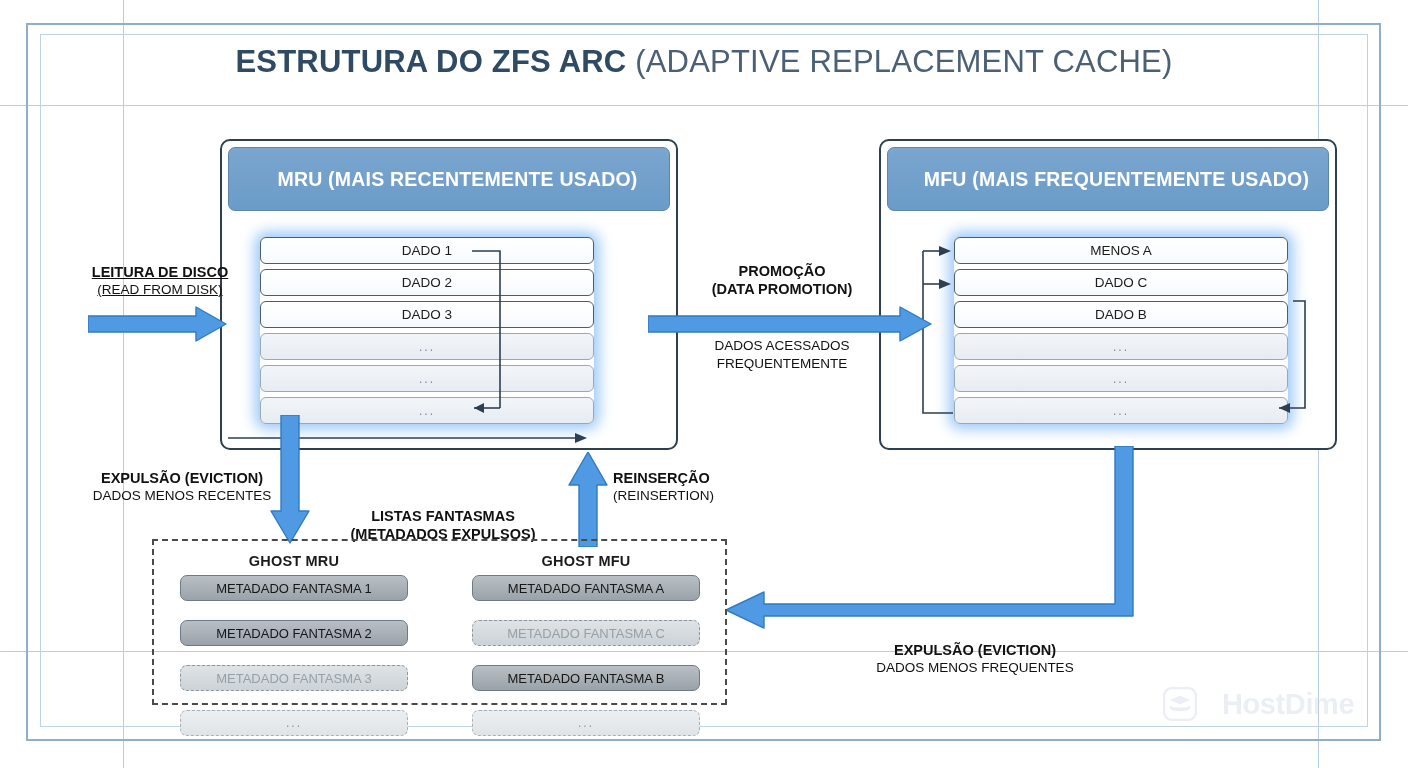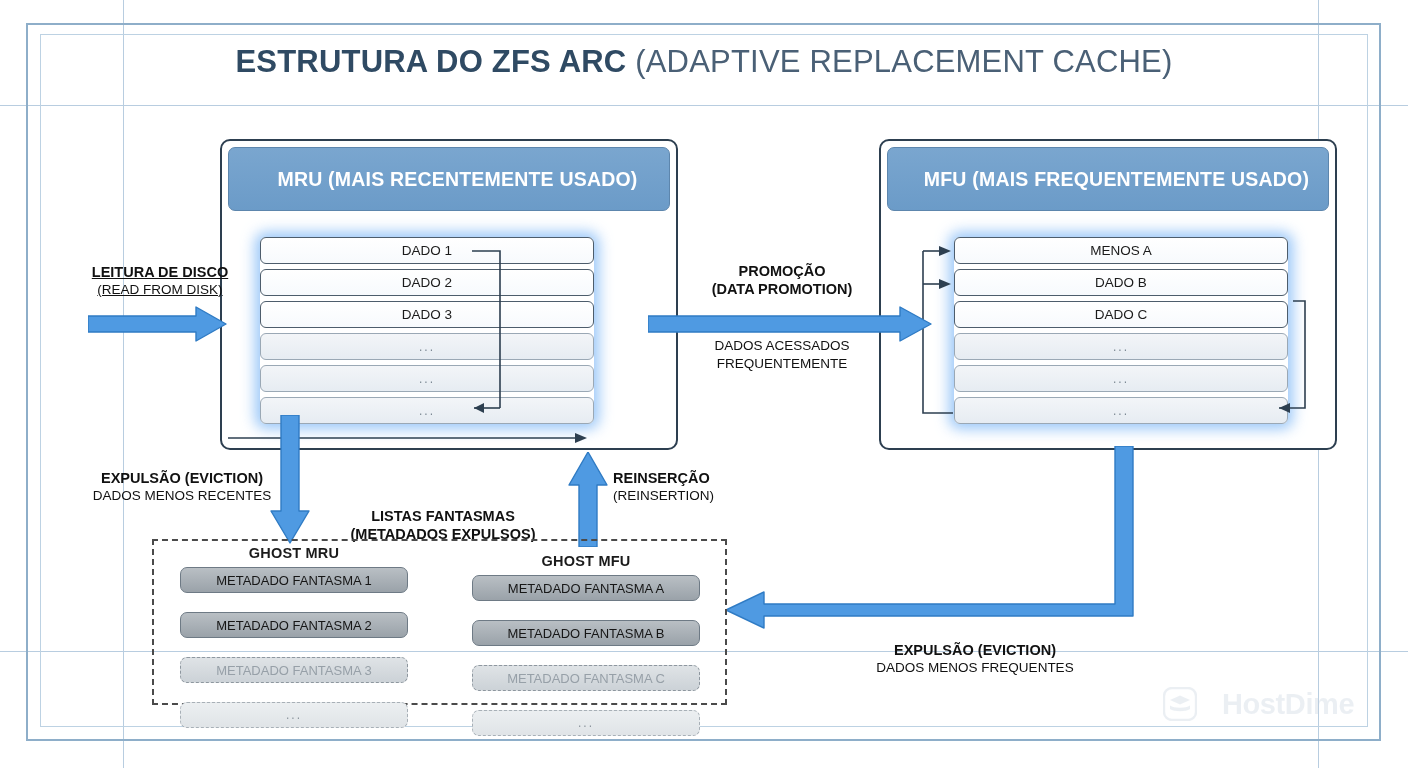--- a/index.html
+++ b/index.html
@@ -161,22 +161,22 @@
       <polygon points="252,267 262,262 262,272" fill="#2d3f50"></polygon>
       <line x1="6" y1="297" x2="355" y2="297" stroke="#2d3f50" stroke-width="1.6"></line>
       <polygon points="365,297 353,292 353,302" fill="#2d3f50"></polygon>
     </svg>
   </div>
 
   <div class="cachebox" style="left:879px;top:139px;width:458px;height:311px;">
     <div class="cachehdr">MFU (MAIS FREQUENTEMENTE USADO)</div>
     <div class="rowstack glow" style="left:73px;width:334px;">
       <div class="drow">MENOS A</div>
+      <div class="drow">DADO C</div>
       <div class="drow">DADO B</div>
-      <div class="drow">DADO C</div>
       <div class="drow dim">...</div>
       <div class="drow dim">...</div>
       <div class="drow dim">...</div>
     </div>
 
     <svg class="thin" width="458" height="311" style="left:0;top:0;">
 
       <polyline points="42,110 42,272 72,272" fill="none" stroke="#2d3f50" stroke-width="1.6"></polyline>
       <polyline points="42,110 60,110" fill="none" stroke="#2d3f50" stroke-width="1.6"></polyline>
       <polygon points="70,110 58,105 58,115" fill="#2d3f50"></polygon>
@@ -246,32 +246,32 @@
     <div class="l1">LISTAS FANTASMAS</div>
     <div class="l1">(METADADOS EXPULSOS)</div>
   </div>
 
   <div class="lbl center" style="left:853px;top:641px;width:244px;">
     <div class="l1">EXPULSÃO (EVICTION)</div>
     <div class="l2">DADOS MENOS FREQUENTES</div>
   </div>
 
   <div class="ghostwrap">
-    <div class="ghostcol" style="left:26px;top:4px;">
+    <div class="ghostcol" style="left:26px;top:12px;">
       <div class="ghosttitle">GHOST MRU</div>
       <div class="grow">METADADO FANTASMA 1</div>
       <div class="grow">METADADO FANTASMA 2</div>
       <div class="grow fade">METADADO FANTASMA 3</div>
       <div class="grow faint">...</div>
     </div>
     <div class="ghostcol" style="left:318px;top:12px;">
       <div class="ghosttitle">GHOST MFU</div>
       <div class="grow">METADADO FANTASMA A</div>
+      <div class="grow fade">METADADO FANTASMA C</div>
       <div class="grow">METADADO FANTASMA B</div>
-      <div class="grow fade">METADADO FANTASMA C</div>
       <div class="grow faint">...</div>
     </div>
   </div>
 
   <div class="logo">
     <span class="logo-mark">
       <svg viewBox="0 0 34 34" width="34" height="34">
         <rect x="1" y="1" width="32" height="32" rx="8" ry="8" fill="none" stroke="#c3cfdd" stroke-width="2.4"></rect>
         <path d="M7 13 L17 8.5 L27 13 L17 17.5 Z" fill="#c3cfdd"></path>
         <path d="M7 18.5 C11 21.5, 23 21.5, 27 18.5 L27 22 C23 25, 11 25, 7 22 Z" fill="#c3cfdd"></path>

